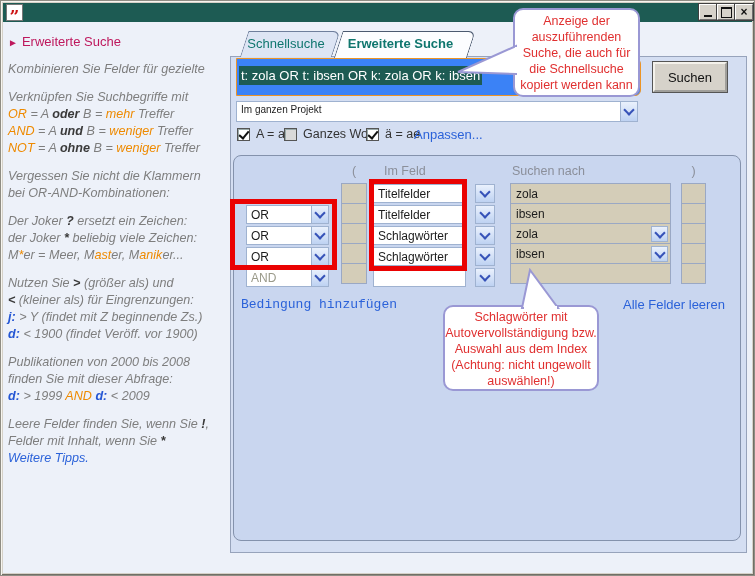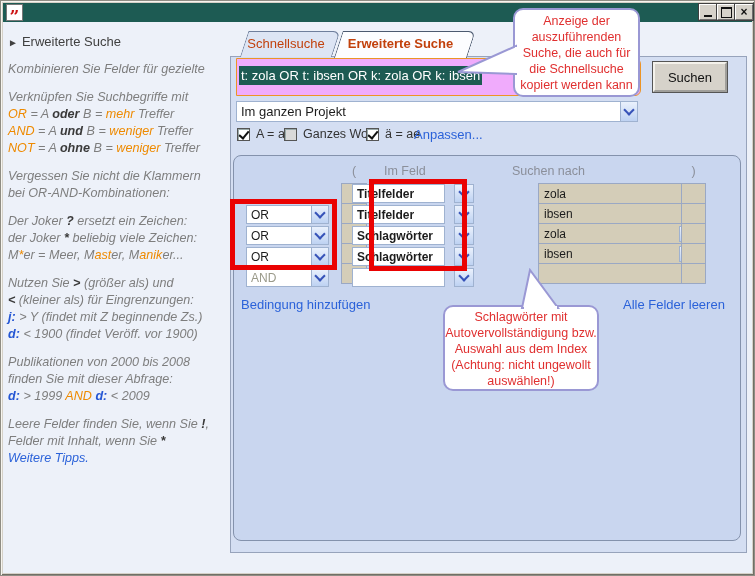--- a/index.html
+++ b/index.html
@@ -20,84 +20,84 @@
   #btn-close i{font-style:normal;font-weight:bold;font-size:12px;line-height:10px;color:#111;}
   
   #sidebar{position:absolute;left:8px;top:33px;width:224px;font-size:12.6px;line-height:17px;}
   #sidebar .para{margin-bottom:11px;}
   #sidebar .line{white-space:nowrap;font-style:italic;}
   .seg.g{color:#7e7e7e;}
   .seg.o{color:#ee8a00;}
   .seg.b{color:#3a3a3a;font-weight:bold;}
   .seg.u{color:#2456d4;font-weight:bold;}
   .seg.l{color:#2b62d9;cursor:pointer;}
-  #sidebar-title{color:#404040;font-size:13px;margin-bottom:10px;}
+  #sidebar-title{color:#be185d;font-size:13px;margin-bottom:10px;}
   #sidebar-title .arr{font-size:10px;margin-right:4px;}
   
   #panel{position:absolute;left:230px;top:56px;width:517px;height:497px;background:#d4def2;border:1px solid #97a3bb;box-sizing:border-box;}
   .tab{position:absolute;top:31px;height:26px;z-index:3;}
   .tab .bg{position:absolute;top:0;left:0;right:0;bottom:0;transform:skewX(-18deg);transform-origin:bottom left;
     border:1px solid #6f7f9c;border-bottom:none;border-top-right-radius:7px;background:#dde5f4;}
-  .tab .lbl{position:relative;display:block;text-align:center;font-size:13px;color:#c2410c;margin-top:5px;}
+  .tab .lbl{position:relative;display:block;text-align:center;font-size:13px;color:#0f766e;margin-top:5px;}
   #tab-schnellsuche{left:240px;width:92px;}
   #tab-erweiterte{left:334px;width:133px;height:27px;}
   #tab-erweiterte .bg{background:#fcfdff;border-color:#4c5a70;}
   #tab-erweiterte .lbl{font-weight:bold;}
   
-  #search-box{position:absolute;left:236px;top:58px;width:405px;height:38px;background:#f0abfc;
+  #search-box{position:absolute;left:236px;top:58px;width:405px;height:38px;background:#3b82f6;
     border:1px solid #ec9426;border-radius:0 6px 6px 0;box-sizing:border-box;z-index:5;}
   #search-selection{position:absolute;left:2px;top:7px;background:#1d5b53;color:#fff;font-size:13px;padding:2px 2px;white-space:nowrap;}
   #search-button{position:absolute;left:653px;top:62px;width:70px;height:26px;background:#d6d2ca;
     border:2px outset #f4f2ec;box-shadow:0 0 0 1px #555;font-size:13px;color:#111;
     display:flex;align-items:center;justify-content:center;}
   
   .combo{background:#fff;border:1px solid #9fb2d0;box-sizing:border-box;display:flex;align-items:stretch;}
   .combo .txt{flex:1;font-size:12px;color:#1c1c1c;padding:2px 0 0 4px;overflow:hidden;white-space:nowrap;}
   .cbtn{width:17px;background:linear-gradient(#eaf1fd,#bed2f2);border:1px solid #9fb2d0;box-sizing:border-box;
     display:flex;align-items:center;justify-content:center;}
   .combo .cbtn{border:none;border-left:1px solid #9fb2d0;}
   .chev{width:6px;height:6px;border-right:2px solid #3652b8;border-bottom:2px solid #3652b8;transform:rotate(45deg);margin-top:-3px;}
   #scope-combo{position:absolute;left:236px;top:101px;width:402px;height:21px;}
-  #scope-combo .txt{font-size:13px;}
+  #scope-combo .txt{font-size:10px;}
   
   .opt{position:absolute;top:127px;height:14px;display:flex;align-items:center;}
   .cb{width:13px;height:13px;background:#fff;border:1px solid #555;box-shadow:inset 1px 1px 0 #9aa;box-sizing:border-box;position:relative;}
   .cb.dim{background:#d9d9d9;}
   .cb .mark{display:none;position:absolute;left:3px;top:0px;width:4px;height:8px;
     border-right:2px solid #111;border-bottom:2px solid #111;transform:rotate(40deg);}
   .cb.checked .mark{display:block;}
   .opt .olbl{font-size:12.5px;color:#333;margin-left:6px;}
   #opt-0{left:237px}#opt-1{left:284px}#opt-2{left:366px}
   #anpassen-link{position:absolute;left:414px;top:127px;font-size:13px;color:#2b62d9;cursor:pointer;}
   
   #grid-box{position:absolute;left:233px;top:155px;width:508px;height:386px;background:#c9d6ef;
     border:1px solid #8492ac;border-radius:8px;box-sizing:border-box;}
   .ghdr{position:absolute;top:164px;font-size:12.5px;color:#8b8f9a;}
   #hdr-open{left:341px;width:26px;text-align:center;}
   #hdr-field{left:384px;}
   #hdr-term{left:512px;}
   #hdr-close{left:681px;width:25px;text-align:center;}
   .colstack{position:absolute;top:183px;}
   #col-op{left:246px;width:83px;}
-  #col-field{left:352px;width:124px;font-weight:bold;}
-  #col-term{left:510px;width:161px;margin-left:28px;}
+  #col-field{left:373px;width:124px;}
+  #col-term{left:510px;width:161px;}
   #col-open{left:341px;width:26px;}
   #col-close{left:681px;width:25px;}
   .slot{height:21px;position:relative;}
   .slot .combo{position:absolute;left:0;top:1px;right:0;height:19px;}
   .combo.disabled .txt{color:#9a9a8a;}
   .fieldcombo{position:absolute;left:0;top:1px;height:19px;display:flex;}
   .fieldcombo .ftxt{width:93px;background:#fff;border:1px solid #9fb2d0;box-sizing:border-box;
     font-size:12px;color:#1c1c1c;padding:2px 0 0 4px;white-space:nowrap;overflow:hidden;}
   .fieldcombo .cbtn{margin-left:9px;width:20px;height:19px;}
   .cell{height:21px;margin-top:-1px;background:#d4cdb8;border:1px solid #9aa8c4;box-sizing:border-box;position:relative;}
   .cell:first-child{margin-top:0;}
   .cell .ctext{font-size:12px;color:#1c1c1c;padding:3px 0 0 5px;white-space:nowrap;overflow:hidden;}
   .cell .cbtn{position:absolute;right:2px;top:2px;width:17px;height:16px;}
-  #add-link{position:absolute;left:241px;top:297px;font-size:13px;color:#2b62d9;cursor:pointer;}
+  #add-link{position:absolute;left:241px;top:297px;font-size:13px;color:#2b62d9;cursor:pointer;font-family:Liberation Mono, monospace;}
   #clear-link{position:absolute;left:623px;top:297px;font-size:13px;color:#2b62d9;cursor:pointer;}
   
   .redrect{position:absolute;border:5px solid #ea0202;z-index:50;}
   #redrect-operators{left:230px;top:199px;width:97px;height:61px;}
   #redrect-fields{left:369px;top:179px;width:88px;height:82px;}
   
   .callout{position:absolute;background:#fff;border:2px solid #9a98d4;border-radius:10px;
     color:#e03030;font-size:12.5px;line-height:16px;text-align:center;white-space:pre-line;box-sizing:border-box;}
   #callout-1{left:513px;top:8px;width:127px;height:89px;padding-top:3px;z-index:39;}
   #callout-2{left:443px;top:305px;width:156px;height:86px;padding-top:2px;z-index:60;}

